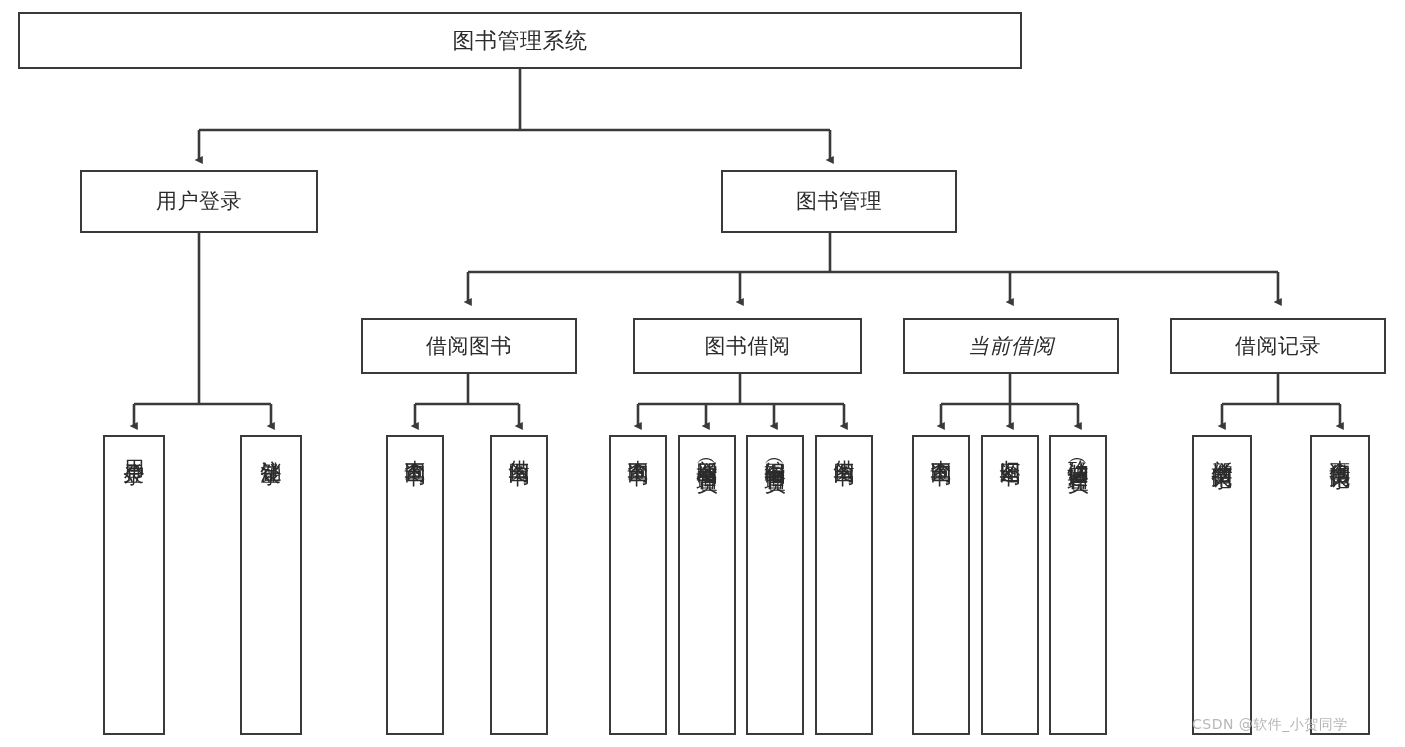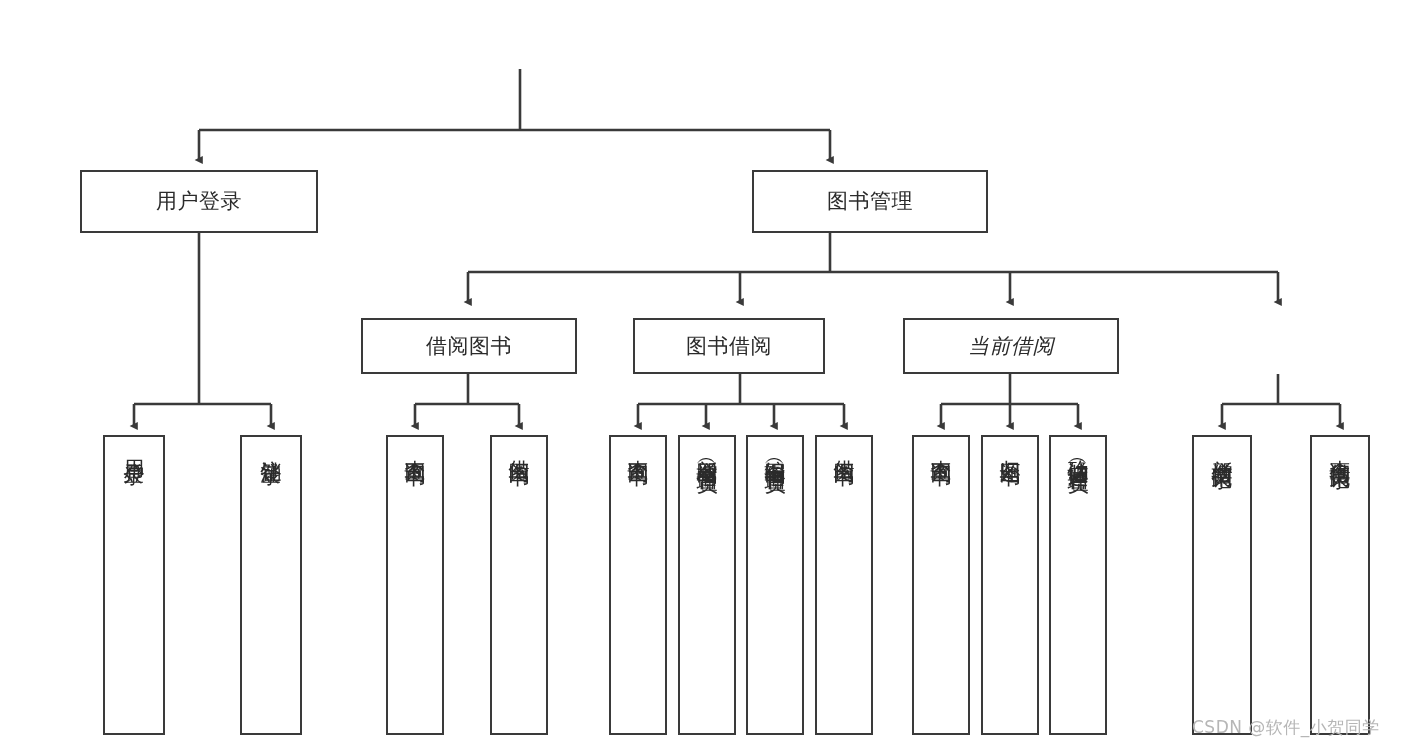--- a/index.html
+++ b/index.html
@@ -60,21 +60,21 @@
     writing-mode: vertical-rl;
     text-orientation: upright;
     font-size: 21px;
     line-height: 1.05;
     letter-spacing: 2px;
     margin: 0 auto;
     white-space: nowrap;
   }
   .watermark {
     position: absolute;
-    font-size: 17px;
+    font-size: 14px;
     color: #b6b6b6;
     white-space: nowrap;
     letter-spacing: 0.5px;
     user-select: none;
   }
 </style>
 </head>
 <body>
 
 <div id="canvas">
@@ -122,41 +122,47 @@
       <path d="M1010,404 L1010,426" marker-end="url(#arrow)"></path>
       <path d="M1078,404 L1078,426" marker-end="url(#arrow)"></path>
 
       <path d="M1278,374 L1278,404"></path>
       <path d="M1222,404 L1340,404"></path>
       <path d="M1222,404 L1222,426" marker-end="url(#arrow)"></path>
       <path d="M1340,404 L1340,426" marker-end="url(#arrow)"></path>
     </g>
   </svg>
 
+  <div class="node h-node root" style="left:18px; top:12px; width:1004px; height:57px;">
+    <span class="node-label">图书管理系统</span>
+  </div>
 
   <div class="node h-node" style="left:80px; top:170px; width:238px; height:63px;">
     <span class="node-label">用户登录</span>
   </div>
 
-  <div class="node h-node" style="left:752px; top:170px; width:236px; height:63px;">
+  <div class="node h-node" style="left:721px; top:170px; width:236px; height:63px;">
     <span class="node-label">图书管理</span>
   </div>
 
   <div class="node h-node" style="left:361px; top:318px; width:216px; height:56px;">
     <span class="node-label">借阅图书</span>
   </div>
 
-  <div class="node h-node" style="left:633px; top:318px; width:192px; height:56px;">
+  <div class="node h-node" style="left:633px; top:318px; width:229px; height:56px;">
     <span class="node-label">图书借阅</span>
   </div>
 
   <div class="node h-node" style="left:903px; top:318px; width:216px; height:56px;font-style:italic;">
     <span class="node-label">当前借阅</span>
   </div>
 
+  <div class="node h-node" style="left:1170px; top:318px; width:216px; height:56px;">
+    <span class="node-label">借阅记录</span>
+  </div>
 
   <div class="node v-node" style="left:103px; top:435px; width:62px; height:300px;">
     <span class="node-label">用户登录</span>
   </div>
 
   <div class="node v-node" style="left:240px; top:435px; width:62px; height:300px;">
     <span class="node-label">注销登录</span>
   </div>
 
   <div class="node v-node" style="left:386px; top:435px; width:58px; height:300px;">

